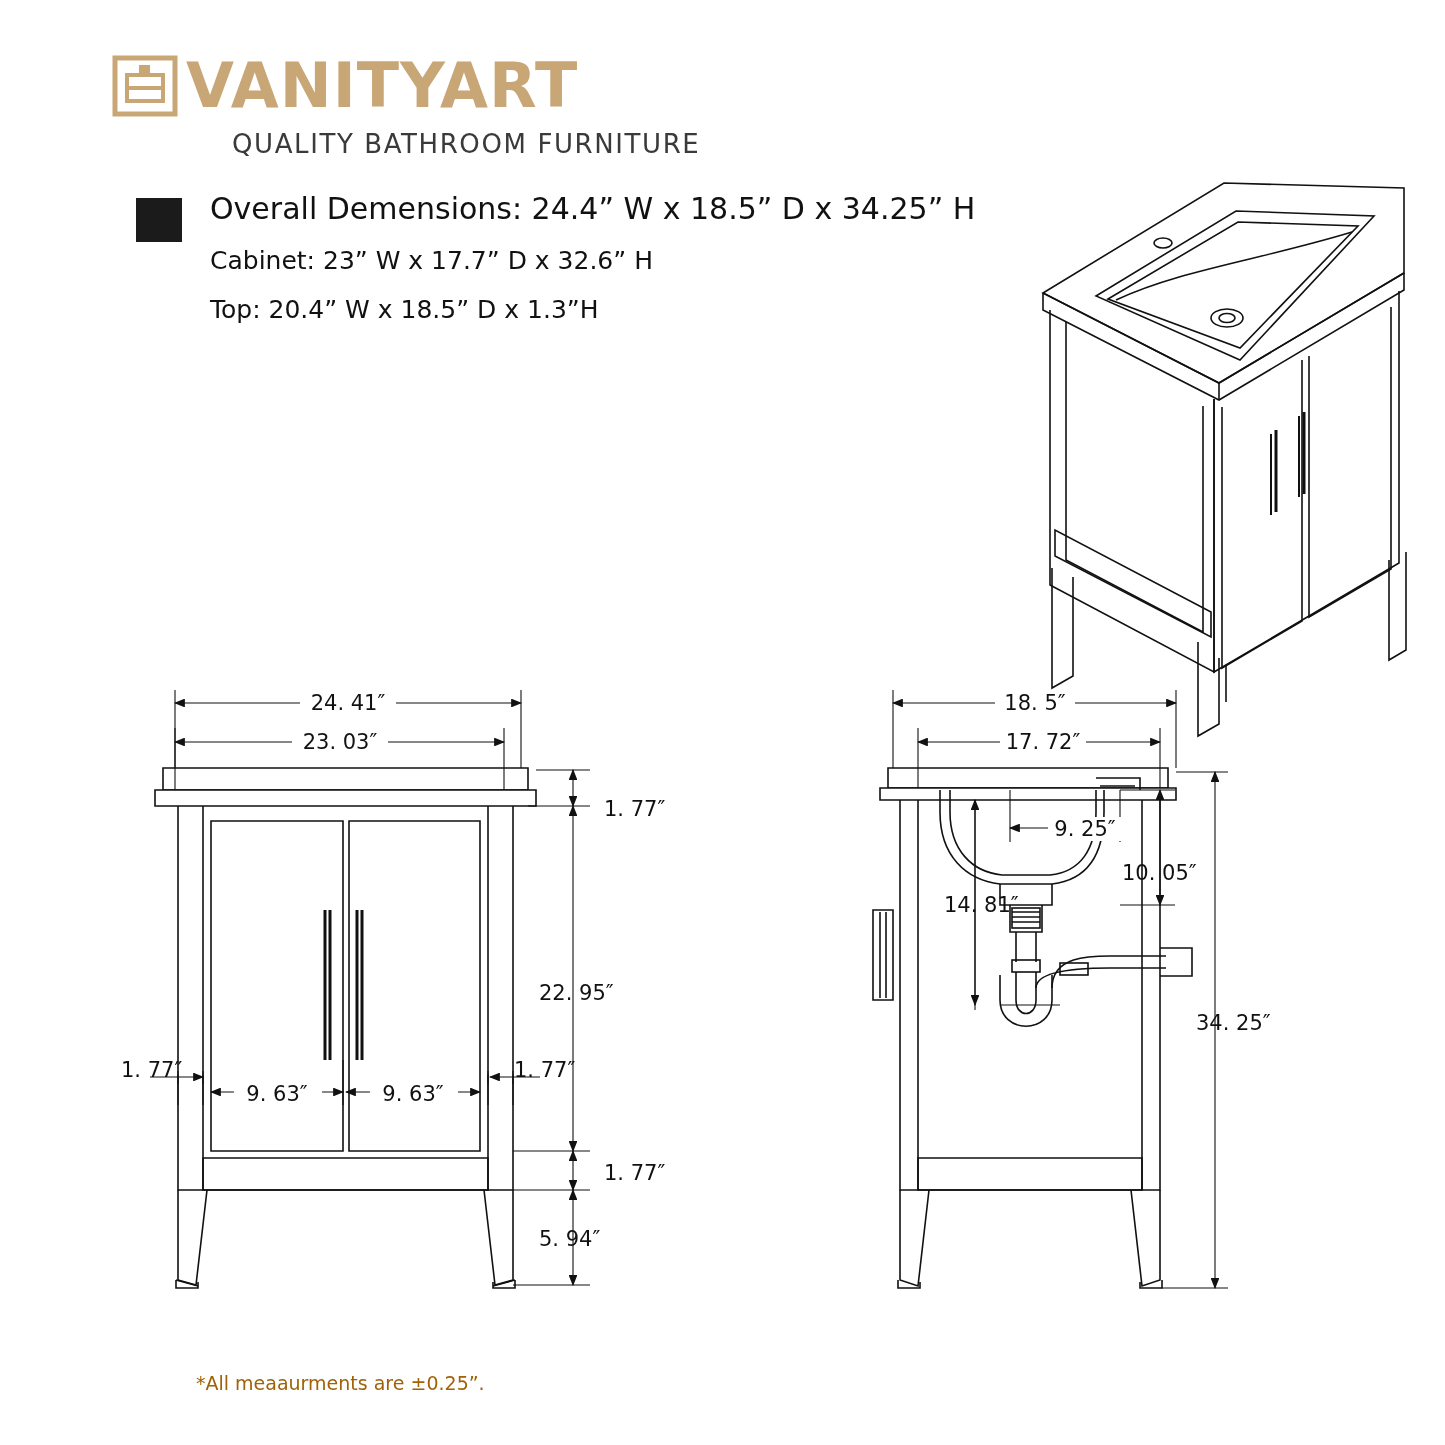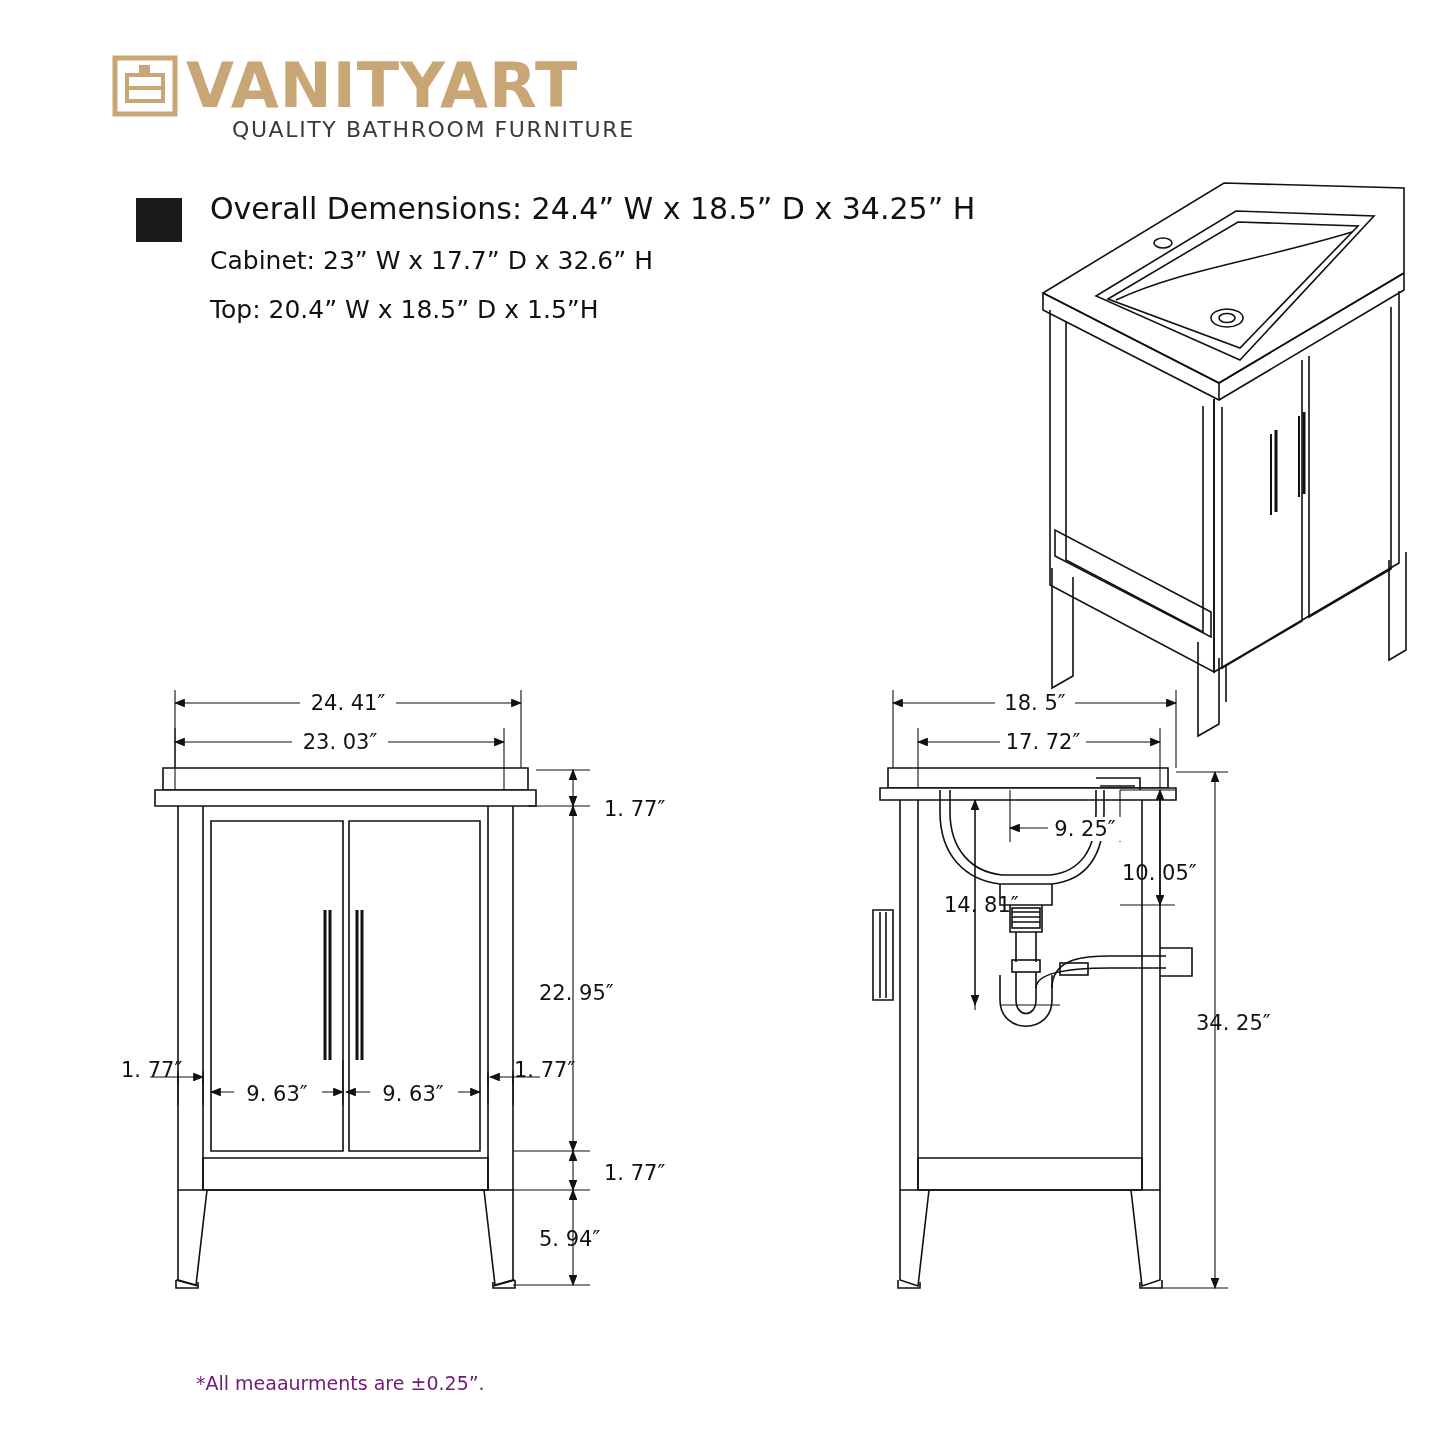--- a/index.html
+++ b/index.html
@@ -41,23 +41,23 @@
     font-family: "DejaVu Sans", sans-serif;
     font-weight: bold;
     font-size: 62px;
     letter-spacing: 1px;
     color: #c9a675;
     line-height: 1;
     white-space: nowrap;
   }
   .logo-word .van { color: #c9a675; }
   .logo-sub {
-    margin-top: 0;
+    margin-top: 12px;
     margin-left: 120px;
-    font-size: 22px;
+    font-size: 26px;
     letter-spacing: 1.6px;
     color: #3a3a3a;
   }
 
   
   .dims-block {
     position: absolute;
     left: 136px;
     top: 190px;
     width: 940px;
@@ -95,21 +95,21 @@
     width: 1445px;
     height: 1445px;
     pointer-events: none;
   }
 
   .footnote {
     position: absolute;
     left: 196px;
     top: 1372px;
     font-size: 19px;
-    color: #701a75;
+    color: #a16207;
     white-space: nowrap;
   }
 </style>
 </head>
 <body>
 
 <div class="page">
 
   <div class="logo-block">
     <div class="logo-row">
@@ -124,21 +124,21 @@
       <span class="logo-word"><span class="van">VANITY</span><span>ART</span></span>
     </div>
     <div class="logo-sub">QUALITY BATHROOM FURNITURE</div>
   </div>
 
   <div class="dims-block">
     <div class="dims-square"></div>
     <div class="dims-text">
       <div class="dims-title">Overall Demensions: 24.4” W x 18.5” D x 34.25” H</div>
       <div class="dims-line">Cabinet: 23” W x 17.7” D x 32.6” H</div>
-      <div class="dims-line">Top: 20.4” W x 18.5” D x 1.5”H</div>
+      <div class="dims-line">Top: 20.4” W x 18.5” D x 1.3”H</div>
     </div>
   </div>
 
   <svg class="drawing" viewBox="0 0 1445 1445">
     <defs>
       <marker id="ar" markerWidth="10" markerHeight="8" refX="9" refY="4" orient="auto">
         <path d="M0,0 L10,4 L0,8 z" fill="#111"></path>
       </marker>
       <marker id="arS" markerWidth="10" markerHeight="8" refX="1" refY="4" orient="auto">
         <path d="M10,0 L0,4 L10,8 z" fill="#111"></path>

